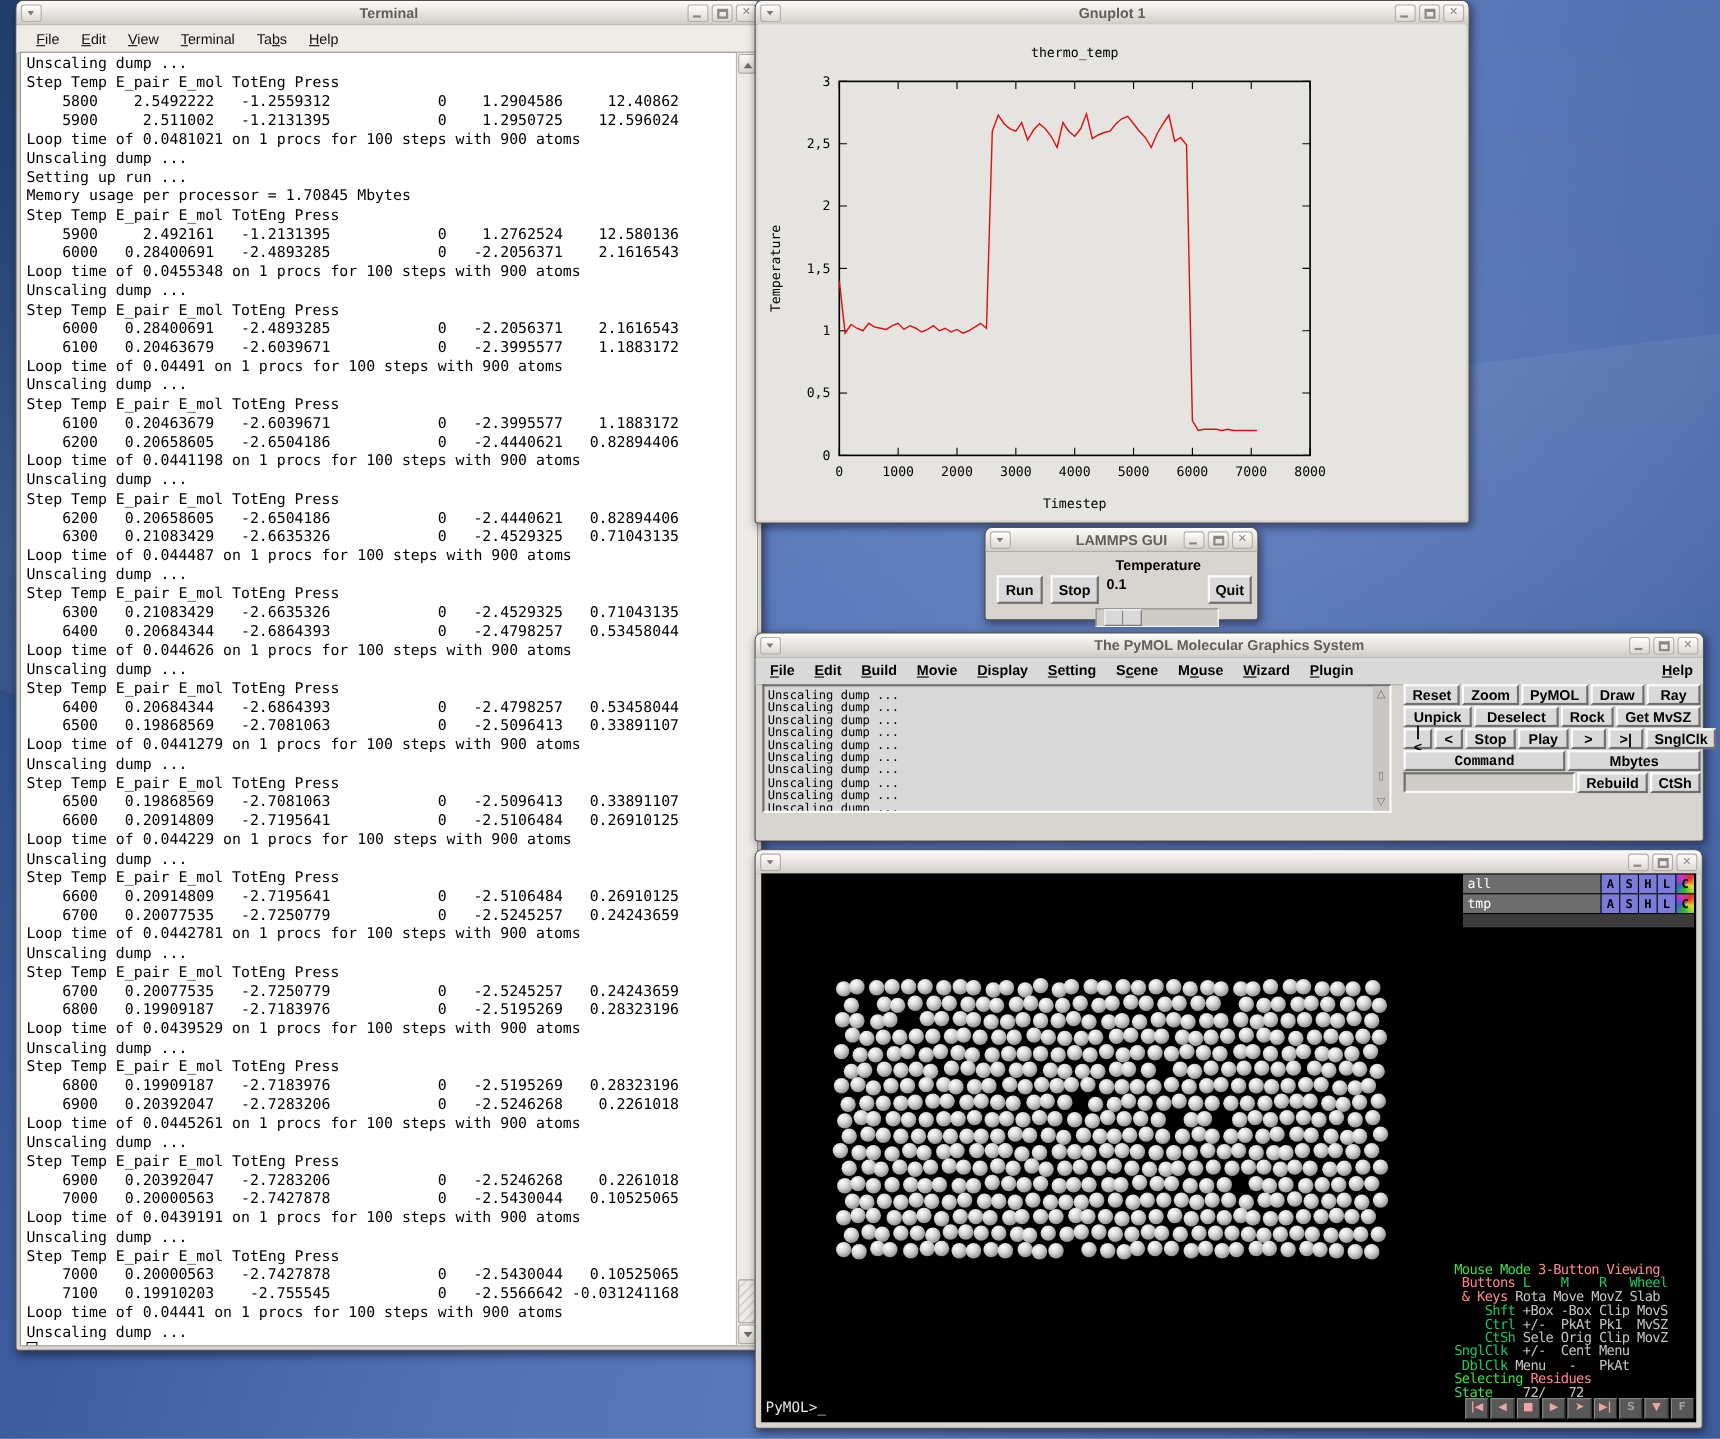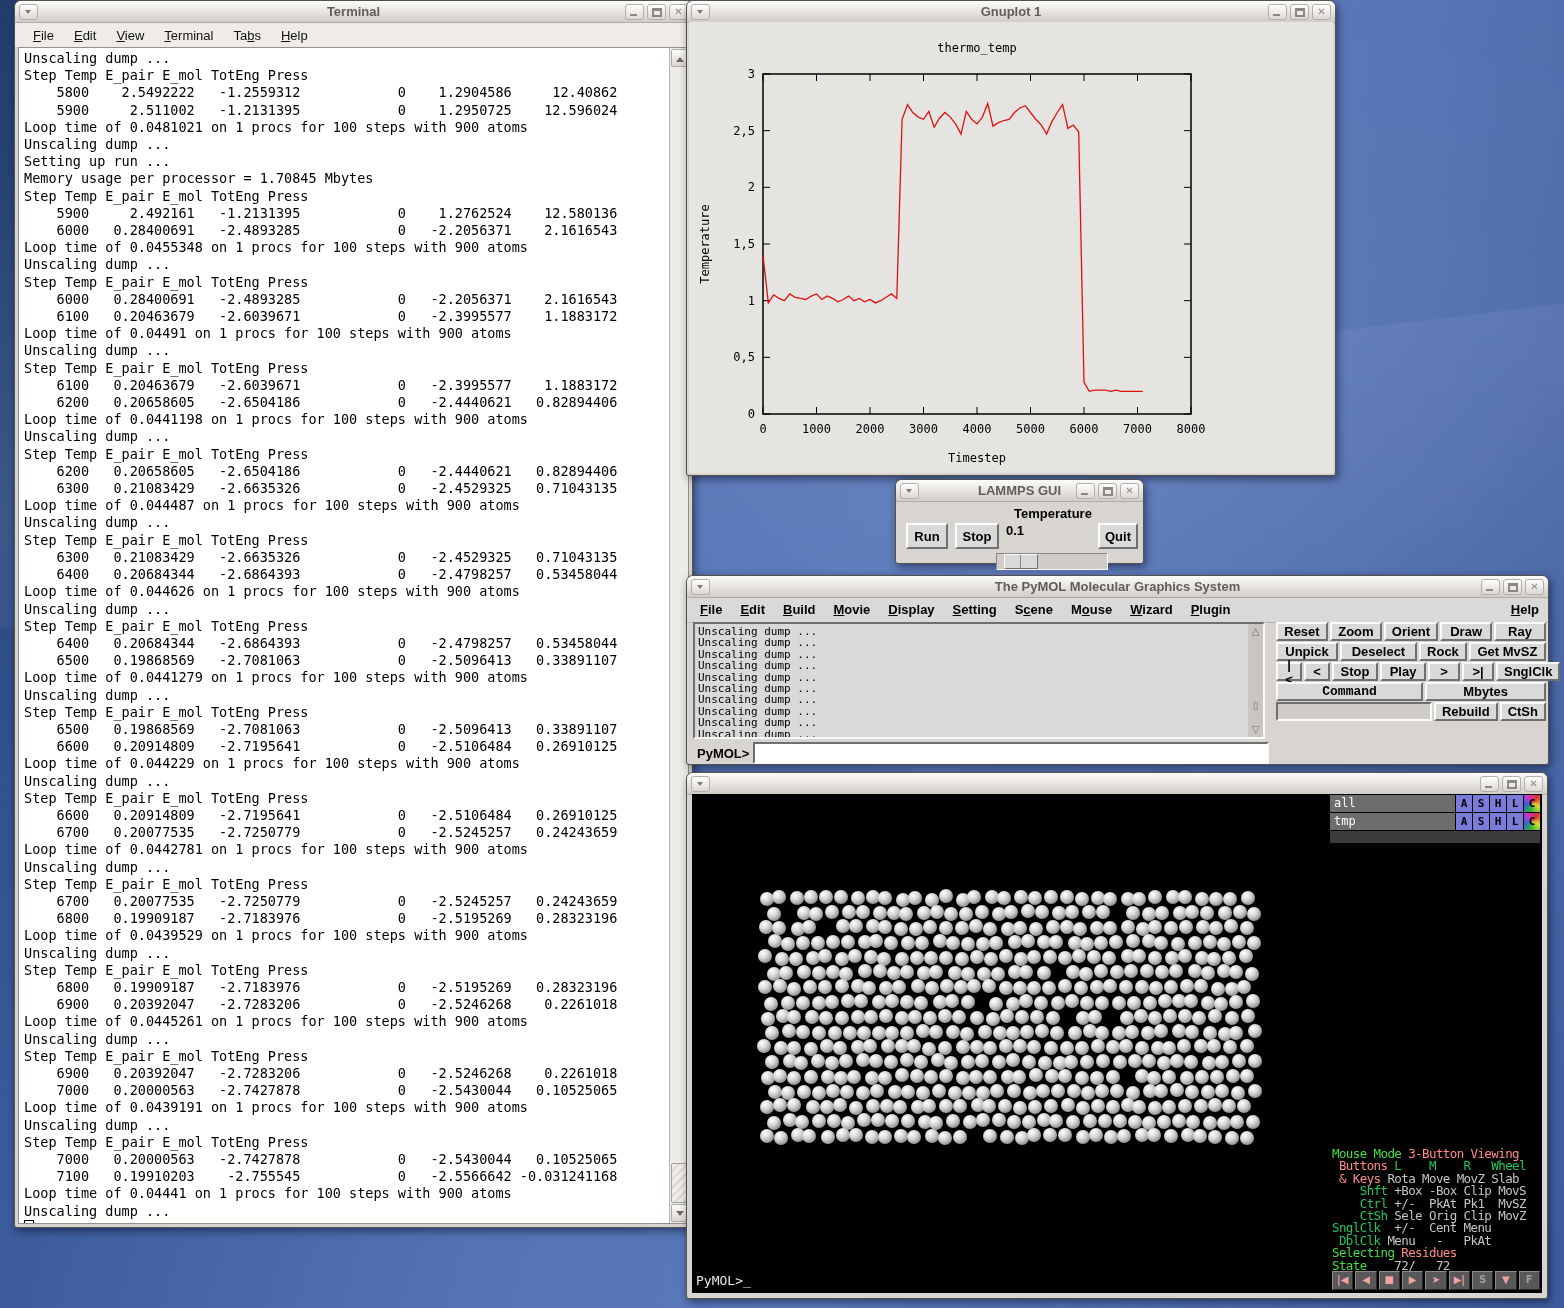--- a/index.html
+++ b/index.html
@@ -108,21 +108,21 @@
   .vw-canvas{position:absolute;left:0;top:0;width:641px;height:499px;}
   .atom{position:absolute;border-radius:50%;
         background:radial-gradient(circle at 35% 30%, #ffffff 0%, #d6d6d6 38%, #979797 72%, #676767 100%);}
   .vw-panel{position:absolute;right:2px;top:1px;width:210px;}
   .obj-row{display:flex;height:17px;margin-bottom:1px;}
   .obj-name{flex:1;background:#6d6d6d;color:#fff;font:12px/17px "DejaVu Sans Mono",monospace;padding-left:4px;}
   .obj-btn{width:16px;margin-left:1px;background:#7b7bd9;color:#000;text-align:center;
            font:bold 11px/17px "DejaVu Sans Mono",monospace;}
   .obj-btn.cwheel{background:conic-gradient(from 40deg,#d33,#dd3,#3b3,#36c,#c3c,#d33);}
   .obj-footer{height:12px;background:#3c3c3c;}
-  .vw-info{position:absolute;right:2px;top:354px;width:208px;font:12.5px/12.4px "DejaVu Sans Mono",monospace;
+  .vw-info{position:absolute;right:12px;top:354px;width:208px;font:12.5px/12.4px "DejaVu Sans Mono",monospace;
            white-space:pre;letter-spacing:-0.6px;}
   .c-g{color:#44dd44;} .c-p{color:#ff8a8a;} .c-b{color:#22c55e;} .c-w{color:#c4c4c4;}
   .vw-vcr{position:absolute;right:2px;bottom:3px;width:208px;display:flex;gap:2px;}
   .vcr-btn{flex:1;height:17px;background:#585858;border:1px solid;border-color:#8a8a8a #2a2a2a #2a2a2a #8a8a8a;
            color:#f0a3a3;text-align:center;font:bold 10px/15px "DejaVu Sans",sans-serif;}
   .vcr-btn.muted{color:#9d9d9d;}
   .vw-prompt{position:absolute;left:4px;bottom:5px;color:#e8e8e8;font:13px "DejaVu Sans Mono",monospace;}
 
   svg text{font-family:"DejaVu Sans Mono",monospace;}
 </style>
@@ -275,29 +275,25 @@
       <span class="menu-item pm-help"><u>H</u>elp</span>
     </nav>
   <div class="pm-output">
     <div class="pm-output-text" id="pymol-output"><div>Unscaling dump ...</div><div>Unscaling dump ...</div><div>Unscaling dump ...</div><div>Unscaling dump ...</div><div>Unscaling dump ...</div><div>Unscaling dump ...</div><div>Unscaling dump ...</div><div>Unscaling dump ...</div><div>Unscaling dump ...</div><div>Unscaling dump ...</div></div>
     <div class="pm-sb">
       <span style="top:2px;">△</span>
       <span style="bottom:26px;">▯</span>
       <span style="bottom:2px;">▽</span>
     </div>
   </div>
-  <div class="pm-prompt-row">
-    <span class="pm-prompt-label">PyMOL&gt;</span>
-    <div class="pm-input"></div>
-  </div>
   <div class="pm-panel" id="pymol-panel">
       <div class="pm-row">
         <button class="tkbtn">Reset</button>
         <button class="tkbtn">Zoom</button>
-        <button class="tkbtn">Orient</button>
+        <button class="tkbtn">PyMOL</button>
         <button class="tkbtn">Draw</button>
         <button class="tkbtn">Ray</button>
       </div>
       <div class="pm-row">
         <button class="tkbtn" style="flex: 6 1 0%;">Unpick</button>
         <button class="tkbtn" style="flex: 8 1 0%;">Deselect</button>
         <button class="tkbtn" style="flex: 4 1 0%;">Rock</button>
         <button class="tkbtn" style="flex: 8 1 0%;">Get MvSZ</button>
       </div>
       <div class="pm-row">

